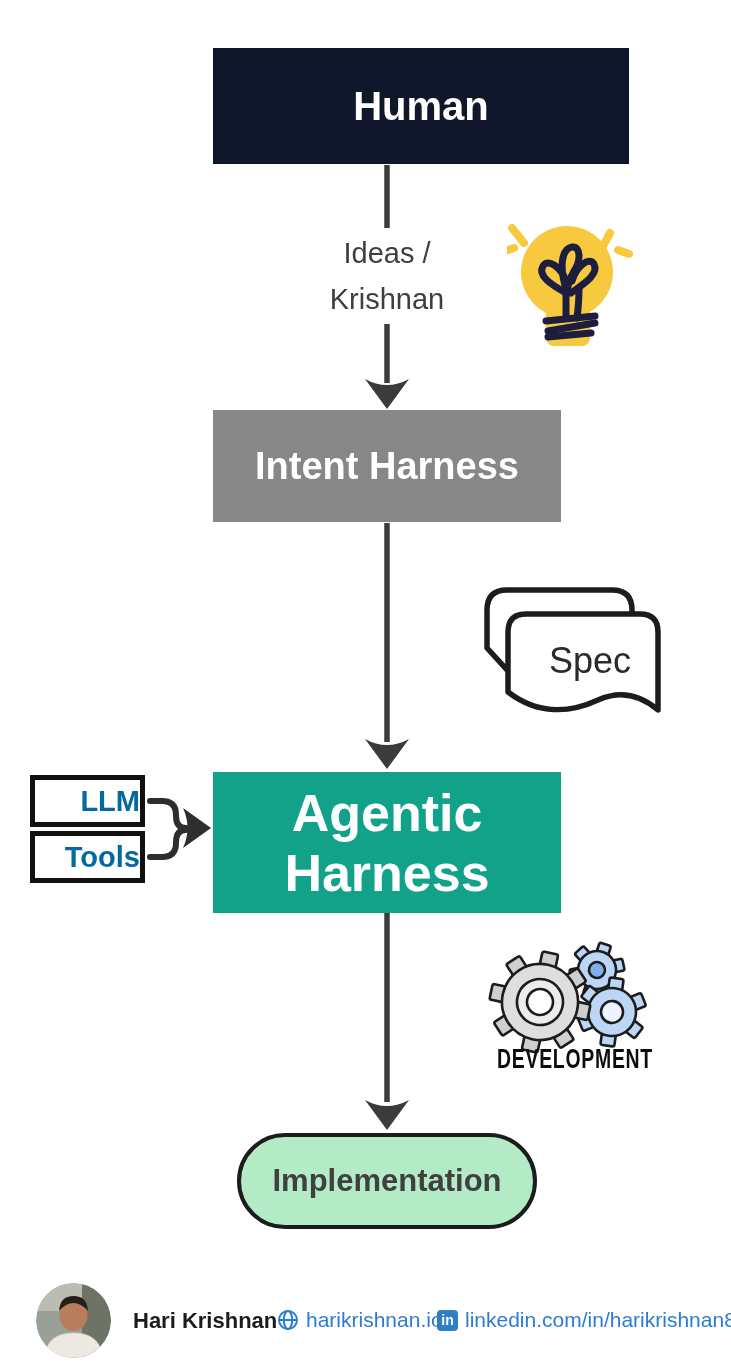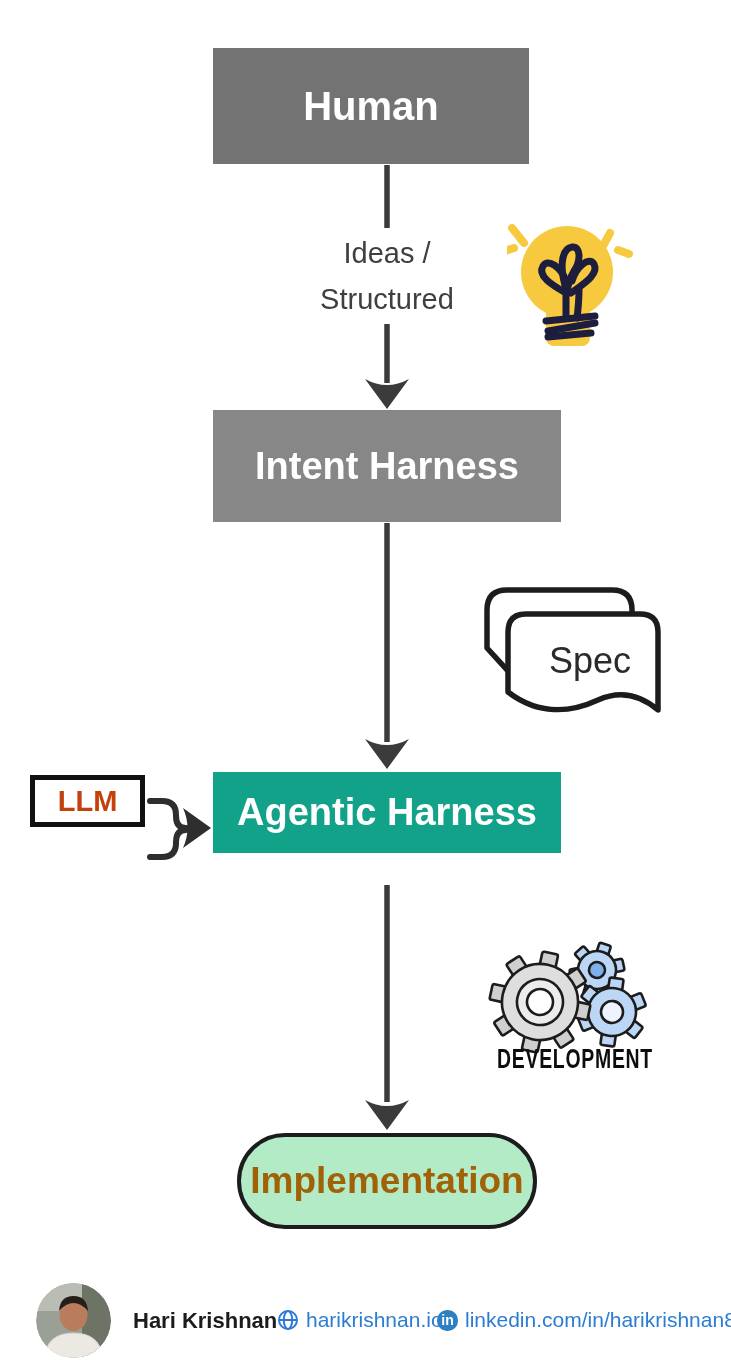--- a/index.html
+++ b/index.html
@@ -7,33 +7,33 @@
     position:relative;width:731px;height:1366px;background:#ffffff;
     font-family:"Liberation Sans",sans-serif;overflow:hidden;
   }
   .layer{position:absolute;left:0;top:0;width:731px;height:1366px;}
   svg.layer{z-index:1;}
 
   .node{
     position:absolute;display:flex;align-items:center;justify-content:center;
     color:#ffffff;font-weight:700;z-index:2;text-align:center;
   }
-  .node-human{left:213px;top:48px;width:316px;height:116px;background:#737373;font-size:40px;}
+  .node-human{left:213px;top:48px;width:416px;height:116px;background:#0f172a;font-size:40px;}
   .node-intent{left:213px;top:410px;width:348px;height:112px;background:#878787;font-size:38px;text-align:center;}
-  .node-agentic{left:213px;top:772px;width:348px;height:81px;background:#12A189;font-size:38px;}
+  .node-agentic{left:213px;top:772px;width:348px;height:141px;background:#12A189;font-size:52px;}
   .node-impl{
     left:237px;top:1133px;width:300px;height:96px;background:#B2EBC5;
-    border:4px solid #1c1c1c;border-radius:50px;color:#a16207;font-size:37px;
+    border:4px solid #1c1c1c;border-radius:50px;color:#404040;font-size:31px;
     box-sizing:border-box;
   }
 
   .input-box{
     position:absolute;left:30px;width:115px;height:52px;background:#ffffff;
     border:5px solid #111;box-sizing:border-box;display:flex;align-items:center;
-    justify-content:center;font-weight:700;font-size:29px;color:#c2410c;z-index:2;
+    justify-content:flex-end;font-weight:700;font-size:29px;color:#0369a1;z-index:2;
   }
   .input-llm{top:775px;}
   .input-tools{top:831px;}
 
   .edge-label{
     position:absolute;left:267px;width:240px;background:#ffffff;z-index:2;
     text-align:center;color:#3f3f3f;font-size:29px;line-height:46px;
     white-space:pre-line;padding:2px 0;
   }
   .label-ideas{top:228px;}
@@ -50,21 +50,21 @@
     transform:scaleX(0.72);transform-origin:center;letter-spacing:1px;
   }
 
   .footer{position:absolute;left:0;top:1270px;width:731px;height:96px;z-index:2;}
   .avatar{position:absolute;left:36px;top:13px;width:75px;height:75px;border-radius:50%;overflow:hidden;}
   .author-name{position:absolute;left:133px;top:38px;font-weight:700;font-size:22px;color:#1c1c1c;text-align:right;}
   .link-group{position:absolute;top:38px;display:flex;align-items:center;gap:7px;font-size:21px;color:#2b7cd3;}
   .link-site{left:277px;}
   .link-linkedin{left:437px;}
   .li-badge{
-    width:21px;height:21px;background:#2f7fc4;border-radius:10px;color:#fff;
+    width:21px;height:21px;background:#2f7fc4;border-radius:4px;color:#fff;
     font-weight:700;font-size:14px;display:flex;align-items:center;justify-content:center;
   }
 </style>
 </head>
 <body>
 
 <div class="canvas">
 
   <svg class="layer" viewBox="0 0 731 1366">
 
@@ -166,23 +166,26 @@
   <div class="node node-agentic">
     <span>Agentic Harness</span>
   </div>
   <div class="node node-impl">
     <span>Implementation</span>
   </div>
 
   <div class="input-box input-llm">
     <span>LLM</span>
   </div>
+  <div class="input-box input-tools">
+    <span>Tools</span>
+  </div>
 
   <div class="edge-label label-ideas">Ideas /
-Structured</div>
+Krishnan</div>
 
   <div class="spec-label">Spec</div>
   <div class="dev-label">DEVELOPMENT</div>
 
   <div class="footer">
     <div class="avatar">
       <svg width="75" height="75" viewBox="0 0 75 75">
         <defs>
             <clipPath id="avclip">
               <circle cx="37.5" cy="37.5" r="37.5"></circle>

